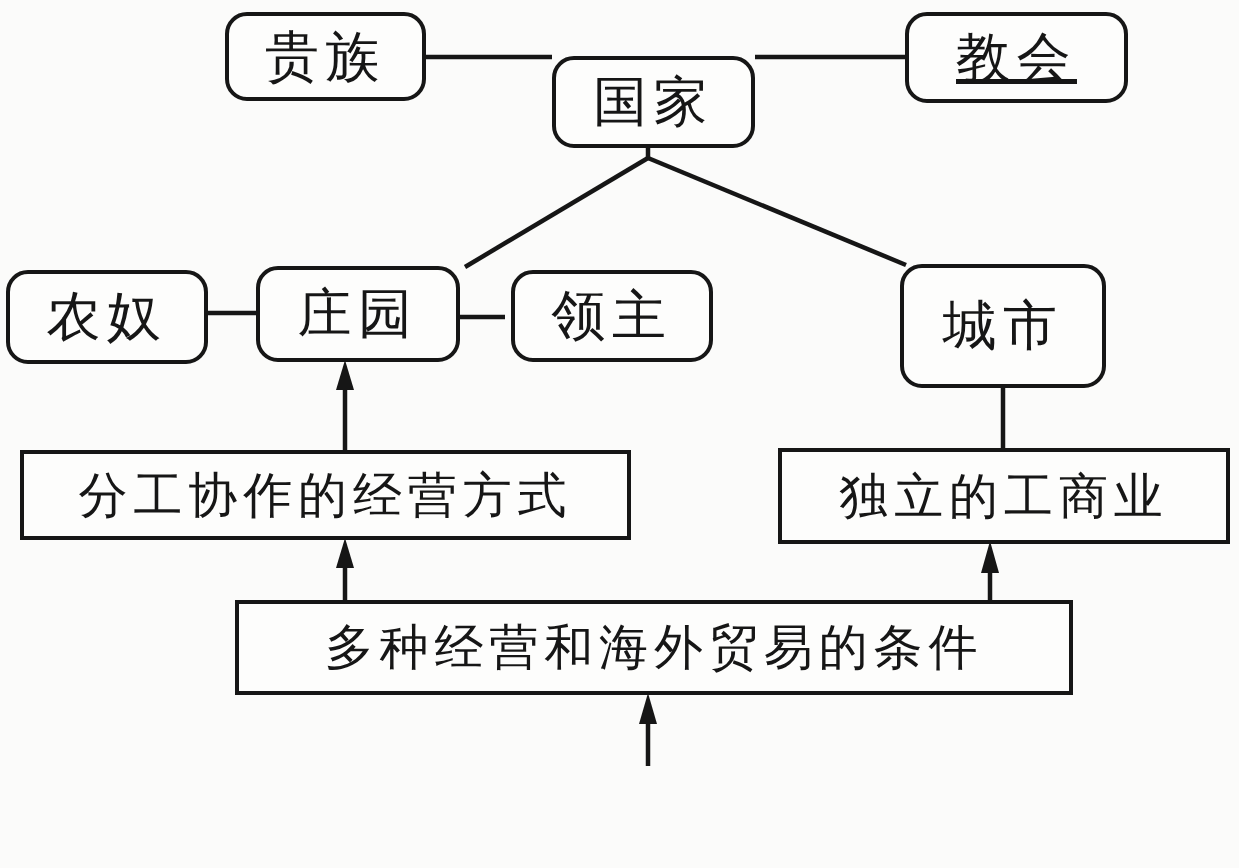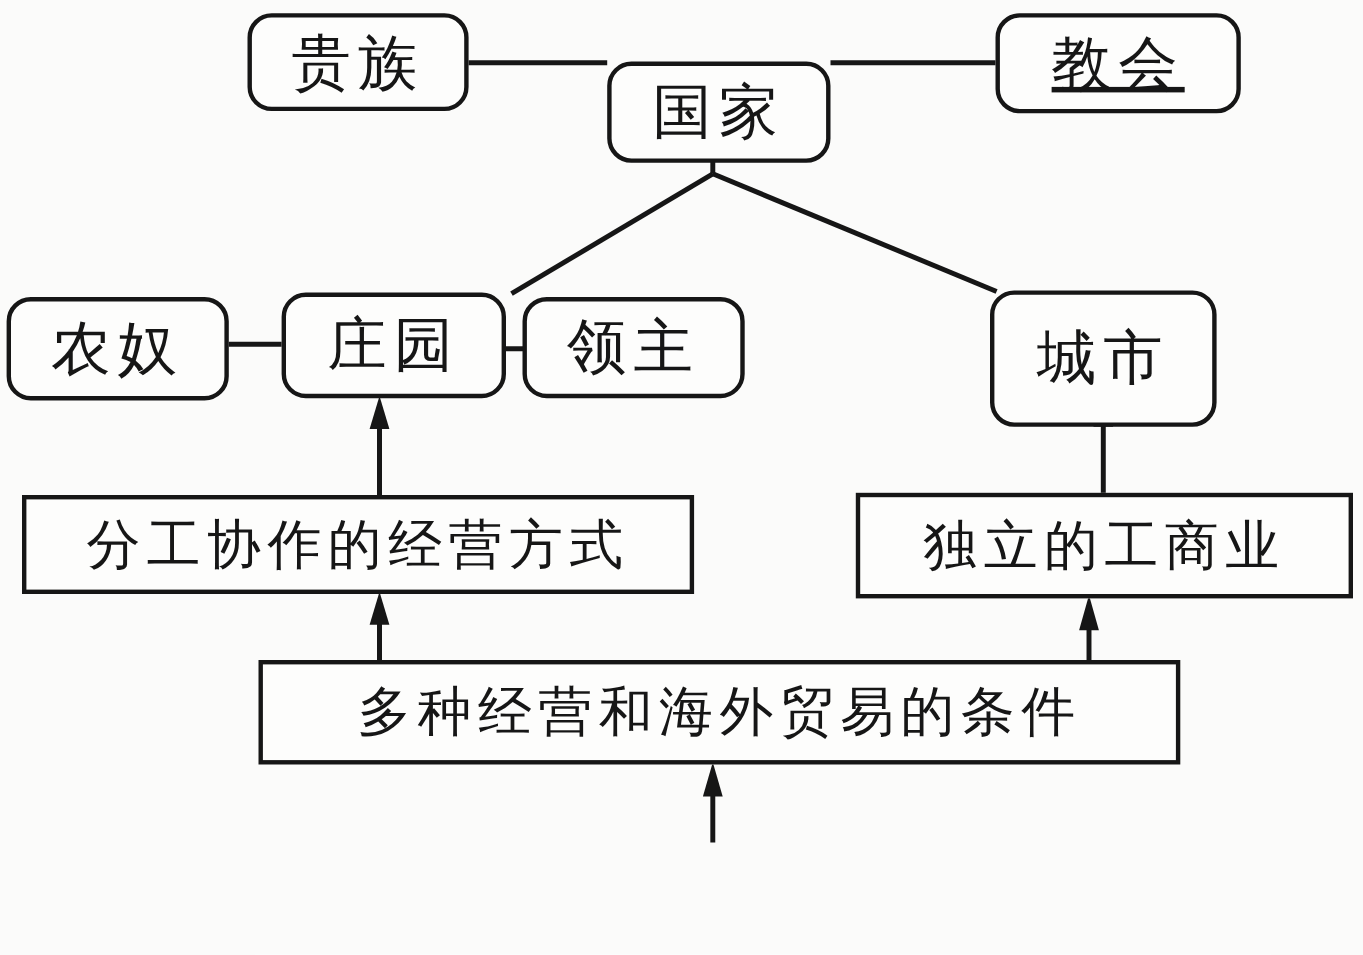--- a/index.html
+++ b/index.html
@@ -38,21 +38,21 @@
   }
   .node.small { font-size: 54px; border-radius: 22px; }
   .node.wide  { font-size: 49px; }
 
   .n-nobility   { left: 225px; top: 12px;  width: 201px; height: 89px; }
   .n-state      { left: 552px; top: 10px;  width: 203px; height: 92px; margin-top: 46px; }
   .n-church     { left: 905px; top: 12px;  width: 223px; height: 91px; text-decoration: underline; }
 
   .n-serfs      { left: 6px;   top: 270px; width: 202px; height: 94px; }
   .n-manor      { left: 256px; top: 266px; width: 204px; height: 96px; }
-  .n-lord       { left: 475px; top: 270px; width: 202px; height: 92px; }
+  .n-lord       { left: 511px; top: 270px; width: 202px; height: 92px; }
   .n-city       { left: 900px; top: 264px; width: 206px; height: 124px; }
 
   .n-division    { left: 20px;  top: 450px; width: 611px; height: 90px; }
   .n-independent { left: 778px; top: 448px; width: 452px; height: 96px; }
 
   .n-conditions  { left: 235px; top: 600px; width: 838px; height: 95px; text-align: center; }
   .n-geography   { left: 235px; top: 765px; width: 838px; height: 97px; }
 
   line, polyline { stroke: #161616; stroke-width: 4.5; fill: none; }
   polygon { fill: #161616; stroke: none; }

